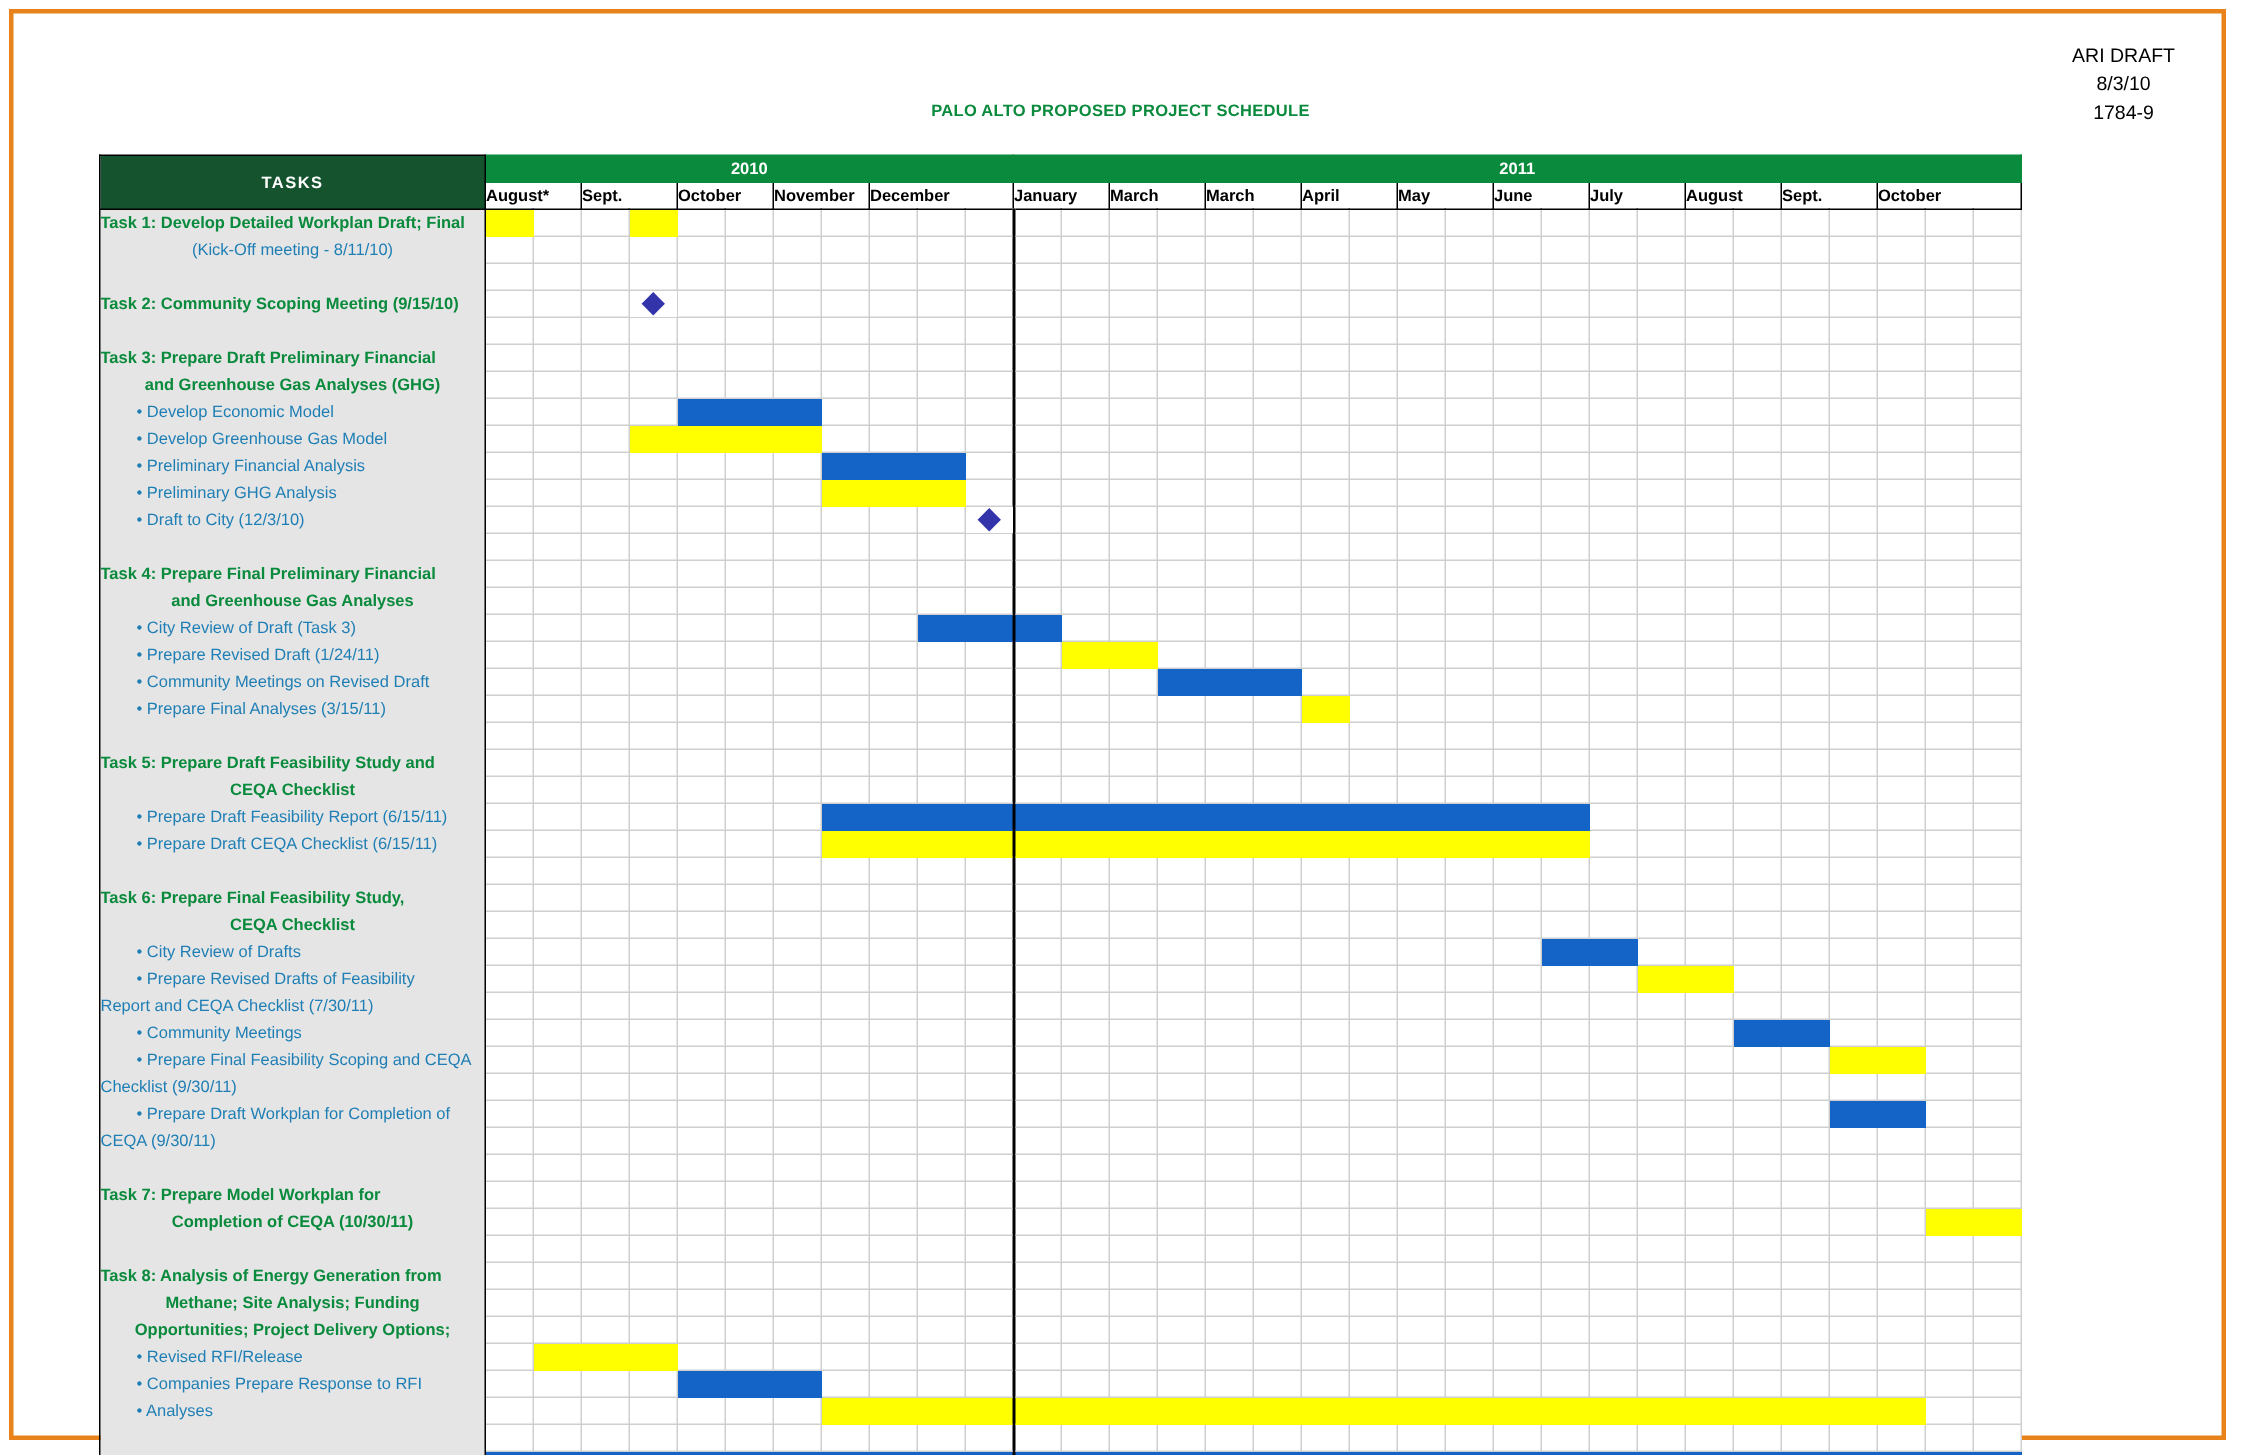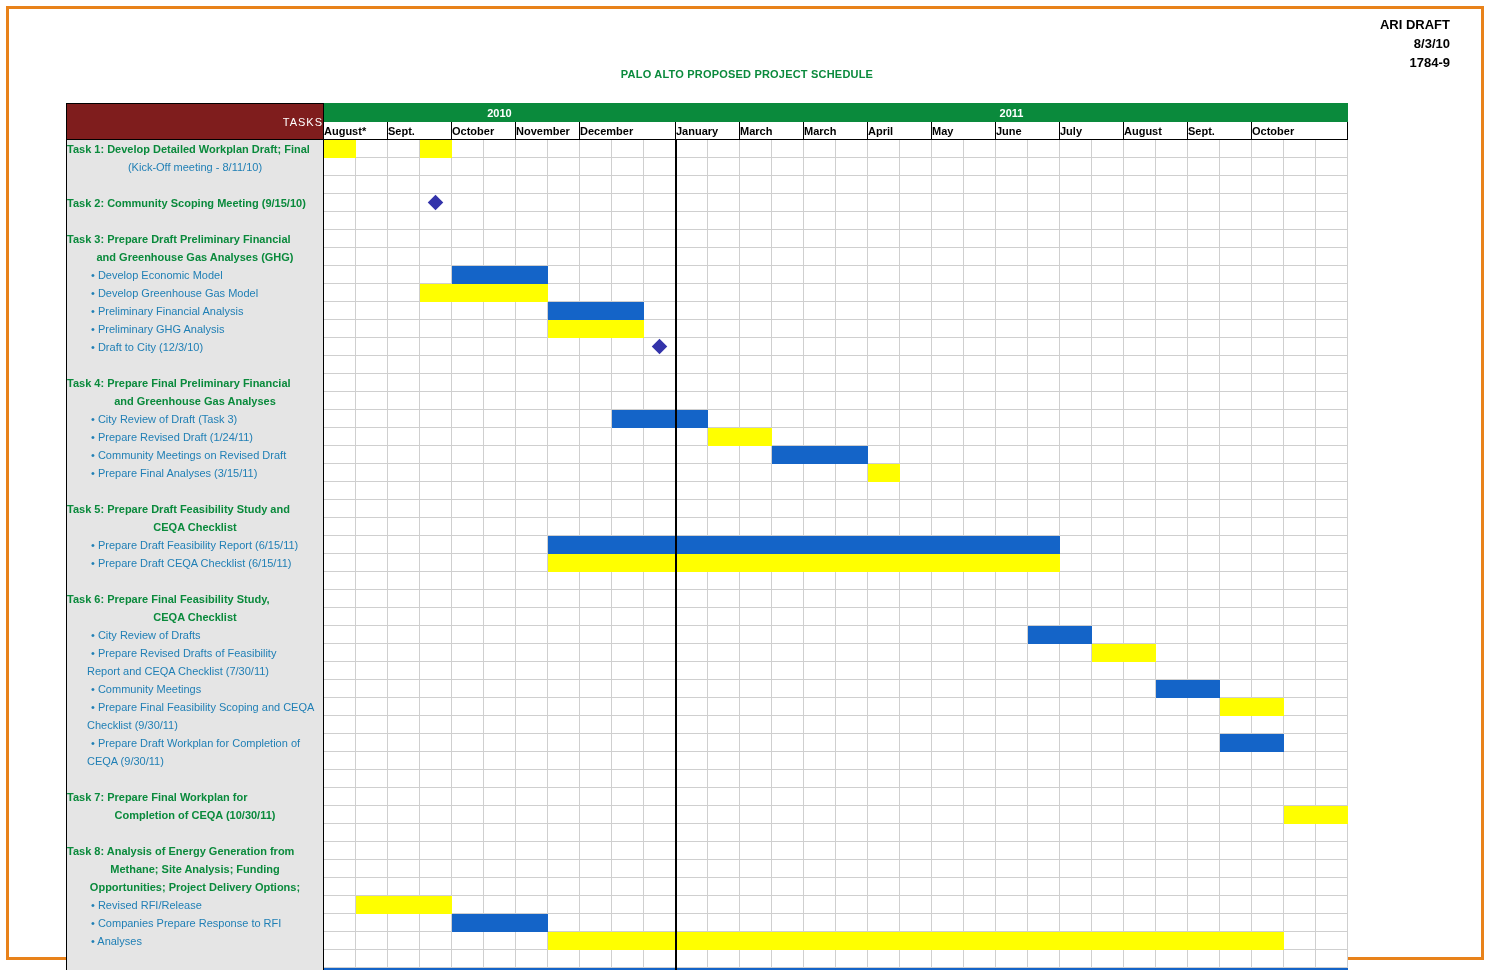--- a/index.html
+++ b/index.html
@@ -17,26 +17,25 @@
   .page-border {
     position: absolute;
     left: 6px; top: 6px;
     width: 1478px; height: 954px;
     border: 3px solid #e8821a;
     box-sizing: border-box;
   }
   .doc-meta {
     position: absolute;
     right: 44px;
-    top: 16px;
-    text-align: right;
+    top: 28px;
+    text-align: center;
     font-size: 13px;
     color: #000;
     line-height: 1.45;
-    font-weight: bold;
   }
   .doc-meta div { white-space: nowrap; }
   .chart-title {
     position: absolute;
     left: 0; right: 0;
     top: 68px;
     text-align: center;
     color: #0a8a3c;
     font-size: 11px;
     font-weight: bold;
@@ -51,25 +50,25 @@
     border: 1px solid #000;
   }
   .gantt td, .gantt th {
     border: 1px solid #cfcfcf;
     padding: 0;
     font-size: 11px;
     vertical-align: middle;
     height: 17px;
   }
   .hdr-tasks {
-    background: #7f1d1d;
+    background: #14532d;
     color: #ffffff;
-    font-weight: normal;
+    font-weight: bold;
     font-size: 15px;
-    text-align: right;
+    text-align: center;
     border: 1px solid #000 !important;
     letter-spacing: 1px;
   }
   .hdr-year {
     background: #0a8a3c;
     color: #ffffff;
     font-weight: bold;
     font-size: 12px;
     text-align: center;
     border: 1px solid #0a8a3c !important;
@@ -102,21 +101,20 @@
     padding-left: 24px;
   }
   .task-cell.cont {
     color: #0a8a3c;
     font-weight: bold;
     text-align: center;
   }
   .task-cell.subcont {
     color: #1f7fb5;
     font-weight: normal;
-    padding-left: 20px;
   }
   .task-cell.note {
     color: #1f7fb5;
     font-weight: normal;
     text-align: center;
   }
   .task-cell.blank { }
   .cell {
     background: #ffffff;
     border: 1px solid #d4d4d4;
@@ -1465,21 +1463,21 @@
         <td class="cell"></td>
         <td class="cell"></td>
         <td class="cell"></td>
         <td class="cell"></td>
         <td class="cell"></td>
         <td class="cell"></td>
         <td class="cell"></td>
         <td class="cell"></td>
       </tr>
       <tr>
-        <td class="task-cell">Task 7: Prepare Final Workplan for</td>
+        <td class="task-cell">Task 7: Prepare Model Workplan for</td>
         <td class="cell"></td>
         <td class="cell"></td>
         <td class="cell"></td>
         <td class="cell"></td>
         <td class="cell"></td>
         <td class="cell"></td>
         <td class="cell"></td>
         <td class="cell"></td>
         <td class="cell"></td>
         <td class="cell"></td>

